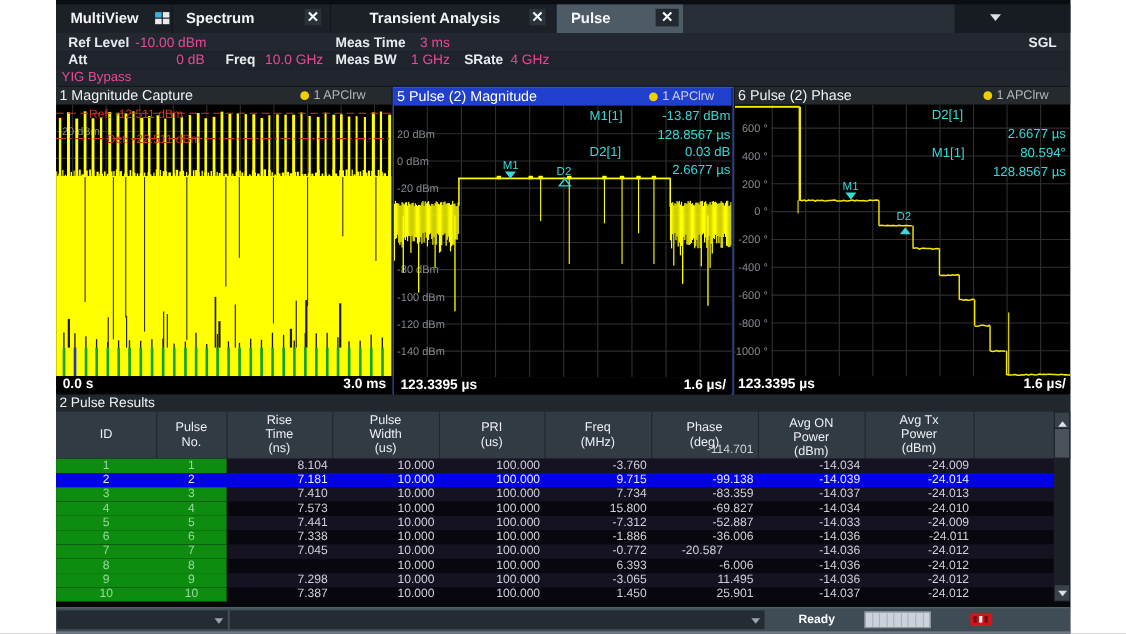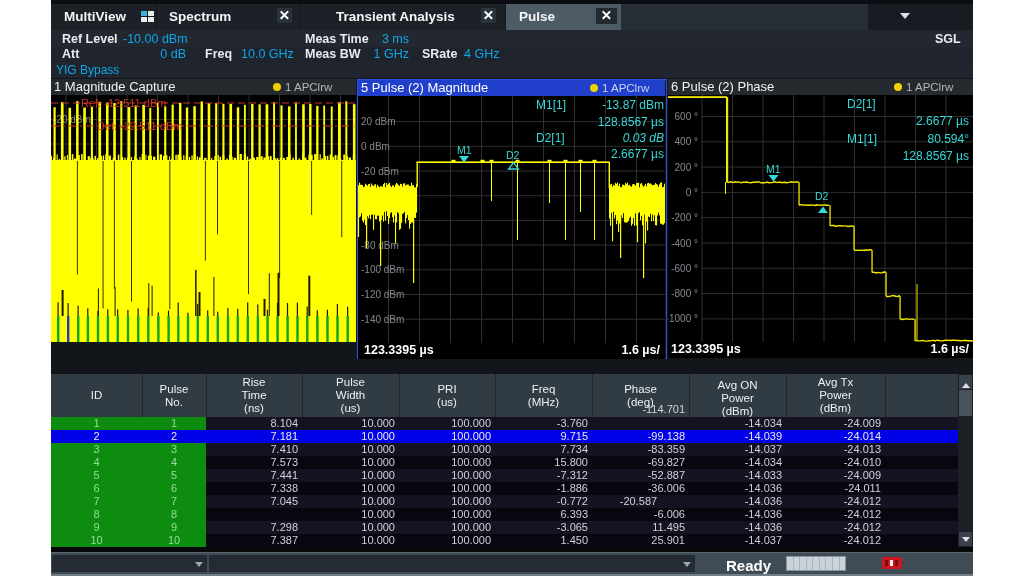--- a/index.html
+++ b/index.html
@@ -1,20 +1,20 @@
 <!DOCTYPE html>
 <html><head><meta charset="utf-8">
 <style>
 * { margin:0; padding:0; box-sizing:border-box; }
 html,body { width:1024px; height:576px; background:#fff; font-family:"Liberation Sans", sans-serif; overflow:hidden; }
 #screen { position:absolute; left:51px; top:0; width:922px; height:576px; background:#12161b; }
 .abs { position:absolute; }
 .b { font-weight:bold; }
 .lbl { color:#e8ebee; font-weight:bold; font-size:12.5px; }
-.val { color:#0ea5e9; font-size:12.5px; }
+.val { color:#ec4899; font-size:12.5px; }
 .whead { background:#252a2e; color:#f0f2f4; font-size:13px; height:16px; line-height:16px; }
 .foot { background:#000; color:#fff; font-weight:bold; font-size:12.5px; height:16px; line-height:15px; }
 .cy { color:#37d8d8; font-size:12px; }
 </style></head>
 <body>
 <div id="screen">
 
   <div class="abs" style="left:0;top:0;width:922px;height:4px;background:#0a0d11;"></div>
   <div class="abs" style="left:0;top:4px;width:922px;height:26px;background:#12161c;"></div>
   <div class="abs" style="left:570px;top:4px;width:247px;height:26px;background:#272e36;"></div>
@@ -305,20 +305,21 @@
         <rect x="275.3" y="221" width="2.4" height="26" fill="#10a41c"></rect>
         <rect x="285.8" y="209.1" width="1.2" height="16" fill="#1c1a00"></rect>
         <rect x="285.3" y="221" width="2.4" height="26" fill="#10a41c"></rect>
         <rect x="296.0" y="211.8" width="1.2" height="16" fill="#1c1a00"></rect>
         <rect x="295.5" y="221" width="2.4" height="26" fill="#10a41c"></rect>
         <line x1="0" y1="8" x2="305" y2="8" stroke="#cc3428" stroke-width="1" stroke-dasharray="7,4"></line>
         <text x="30" y="12" fill="#cc3428" font-size="11">Ref.  -12.511 dBm</text>
         <line x1="0" y1="31" x2="305" y2="31" stroke="#cc3428" stroke-width="1" stroke-dasharray="9,3,2,3"></line>
         <text x="46" y="35" fill="#cc3428" font-size="11">Det.  -22.511 dBm</text>
       </svg></div>
+  <div class="abs foot" style="left:0;top:342px;width:305px;"><span style="margin-left:6px;">0.0 s</span><span class="abs" style="right:5px;top:0;">3.0 ms</span></div>
 
   <div class="abs" style="left:306px;top:79px;width:310px;height:280px;border:1.5px solid #3050dd;">
     <div class="abs whead" style="left:0;top:0;width:307px;background:#2040cc;color:#fff;"><span style="margin-left:3px;">5 Pulse (2) Magnitude</span>
       <span class="abs" style="left:232px;top:4px;width:8px;height:8px;border-radius:50%;background:#f0d000;"></span>
       <span class="abs" style="left:244px;top:0;color:#c8d0f0;font-size:11.5px;">1  APClrw</span>
     </div>
     <div class="abs" style="left:0;top:16px;width:307px;height:247px;overflow:hidden;"><svg width="310" height="247">
           <rect width="310" height="247" fill="#000"></rect>
           <line x1="28" y1="25.6" x2="310" y2="25.6" stroke="#2f2f2f" stroke-width="1"></line>
           <line x1="28" y1="50.3" x2="310" y2="50.3" stroke="#2f2f2f" stroke-width="1"></line>
@@ -486,21 +487,21 @@
           <rect x="122.5" y="63.8" width="4" height="3.2" fill="#ffff00"></rect>
           <text x="99" y="58" fill="#37d8d8" font-size="10.5">M1</text>
           <path d="M101 60 L111 60 L106 66.5 Z" fill="#37d8d8"></path>
           <text x="148" y="63" fill="#37d8d8" font-size="10.5">D2</text>
           <path d="M150.5 73 L160.5 73 L155.5 66.5 Z" fill="none" stroke="#37d8d8" stroke-width="1.3"></path>
         </svg>
       <div class="abs cy" style="left:178px;top:2px;">M1[1]</div>
       <div class="abs cy" style="left:0;top:2px;width:306px;text-align:right;">-13.87 dBm</div>
       <div class="abs cy" style="left:0;top:19px;width:306px;text-align:right;">128.8567 µs</div>
       <div class="abs cy" style="left:178px;top:35px;">D2[1]</div>
-      <div class="abs cy" style="left:0;top:35px;width:306px;text-align:right;font-style:italic;">0.03 dB</div>
+      <div class="abs cy" style="left:0;top:35px;width:306px;text-align:right;">0.03 dB</div>
       <div class="abs cy" style="left:0;top:51px;width:306px;text-align:right;">2.6677 µs</div>
     </div>
     <div class="abs foot" style="left:0;top:263px;width:307px;"><span style="margin-left:6px;">123.3395 µs</span><span class="abs" style="right:5px;top:0;">1.6 µs/</span></div>
   </div>
 
   <div class="abs whead" style="left:617px;top:79px;width:305px;"><span style="margin-left:3px;">6 Pulse (2) Phase</span>
     <span class="abs" style="left:226px;top:4px;width:8px;height:8px;border-radius:50%;background:#f0d000;"></span>
     <span class="abs" style="left:238px;top:0;color:#b0b6bc;font-size:11.5px;">1  APClrw</span>
   </div>
   <div class="abs" style="left:617px;top:95px;width:305px;height:247px;"><svg width="305" height="247">
@@ -557,20 +558,21 @@
         <path d="M150 118 L160 118 L155 111.5 Z" fill="#37d8d8"></path>
       </svg>
     <div class="abs cy" style="left:179px;top:2px;">D2[1]</div>
     <div class="abs cy" style="left:0;top:19px;width:301px;text-align:right;">2.6677 µs</div>
     <div class="abs cy" style="left:179px;top:37px;">M1[1]</div>
     <div class="abs cy" style="left:0;top:37px;width:301px;text-align:right;">80.594°</div>
     <div class="abs cy" style="left:0;top:54px;width:301px;text-align:right;">128.8567 µs</div>
   </div>
   <div class="abs foot" style="left:617px;top:342px;width:305px;"><span style="margin-left:3px;">123.3395 µs</span><span class="abs" style="right:4px;top:0;">1.6 µs/</span></div>
 
+  <div class="abs" style="left:0;top:359px;width:922px;height:15px;background:#22272e;color:#f0f2f4;font-size:12.5px;line-height:15px;"><span style="margin-left:3px;">2 Pulse Results</span></div>
   <div class="abs" style="left:0;top:374px;width:922px;height:43px;background:#303b43;"></div>
     <div class="abs" style="left:0px;top:374px;width:91px;height:43px;color:#eef0f3;font-size:11.5px;line-height:13px;text-align:center;display:flex;align-items:center;justify-content:center;">
       <div>ID</div>
     </div>
     <div class="abs" style="left:91px;top:374px;width:64px;height:43px;color:#eef0f3;font-size:11.5px;line-height:13px;text-align:center;display:flex;align-items:center;justify-content:center;">
       <div>Pulse<br>No.</div>
     </div>
     <div class="abs" style="left:155px;top:374px;width:96px;height:43px;color:#eef0f3;font-size:11.5px;line-height:13px;text-align:center;display:flex;align-items:center;justify-content:center;">
       <div>Rise<br>Time<br>(ns)</div>
     </div>
@@ -717,21 +719,21 @@
     <div class="abs" style="left:908px;top:532px;width:13px;height:14px;background:#39414b;"></div>
     <div class="abs" style="left:911px;top:537px;width:0;height:0;border-left:4px solid transparent;border-right:4px solid transparent;border-top:5px solid #dde1e5;"></div>
 
   <div class="abs" style="left:0;top:547px;width:922px;height:5px;background:#06080a;"></div>
   <div class="abs" style="left:0;top:552px;width:922px;height:24px;background:#3f4b55;border-top:1px solid #5a6671;"></div>
   <div class="abs" style="left:0;top:574px;width:922px;height:2px;background:#707d88;"></div>
   <div class="abs" style="left:1px;top:555px;width:155px;height:17px;background:#242b32;"></div>
   <div class="abs" style="left:144px;top:562px;width:0;height:0;border-left:4px solid transparent;border-right:4px solid transparent;border-top:5px solid #9aa4ad;"></div>
   <div class="abs" style="left:158px;top:555px;width:486px;height:17px;background:#242b32;"></div>
   <div class="abs" style="left:632px;top:562px;width:0;height:0;border-left:4px solid transparent;border-right:4px solid transparent;border-top:5px solid #9aa4ad;"></div>
-  <div class="abs b" style="left:675px;top:557px;color:#fff;font-size:15px;">Ready</div>
+  <div class="abs b" style="left:675px;top:557px;color:#fff;font-size:11px;">Ready</div>
   <div class="abs" style="left:735px;top:556px;width:60px;height:15px;background:#ccd2d9;border:1px solid #8a949d;display:flex;">
     <div style="flex:1;border-right:1px solid #aab2ba;"></div>
       <div style="flex:1;border-right:1px solid #aab2ba;"></div>
       <div style="flex:1;border-right:1px solid #aab2ba;"></div>
       <div style="flex:1;border-right:1px solid #aab2ba;"></div>
       <div style="flex:1;border-right:1px solid #aab2ba;"></div>
       <div style="flex:1;border-right:1px solid #aab2ba;"></div>
       <div style="flex:1;border-right:1px solid #aab2ba;"></div>
       <div style="flex:1;border-right:1px solid #aab2ba;"></div>
       <div style="flex:1;"></div>

